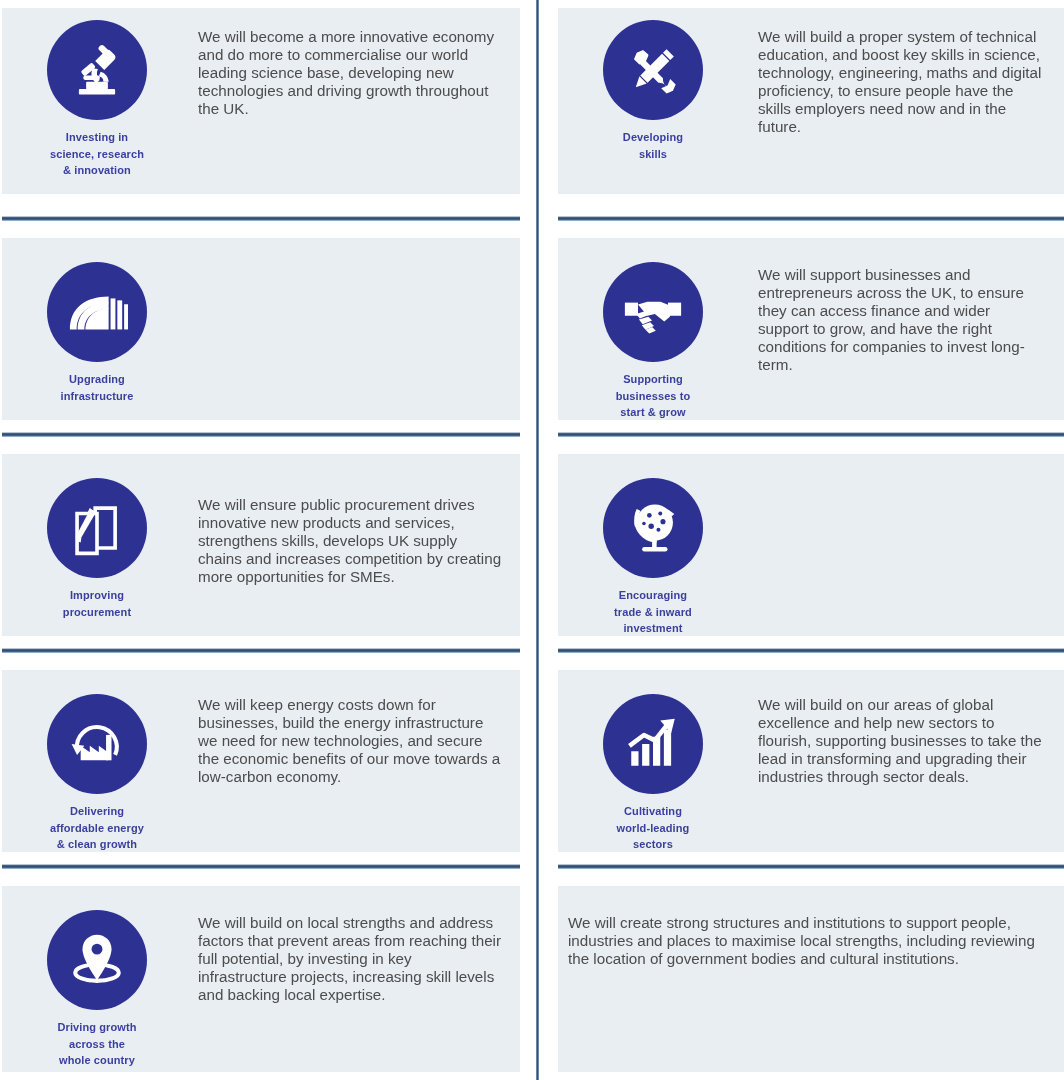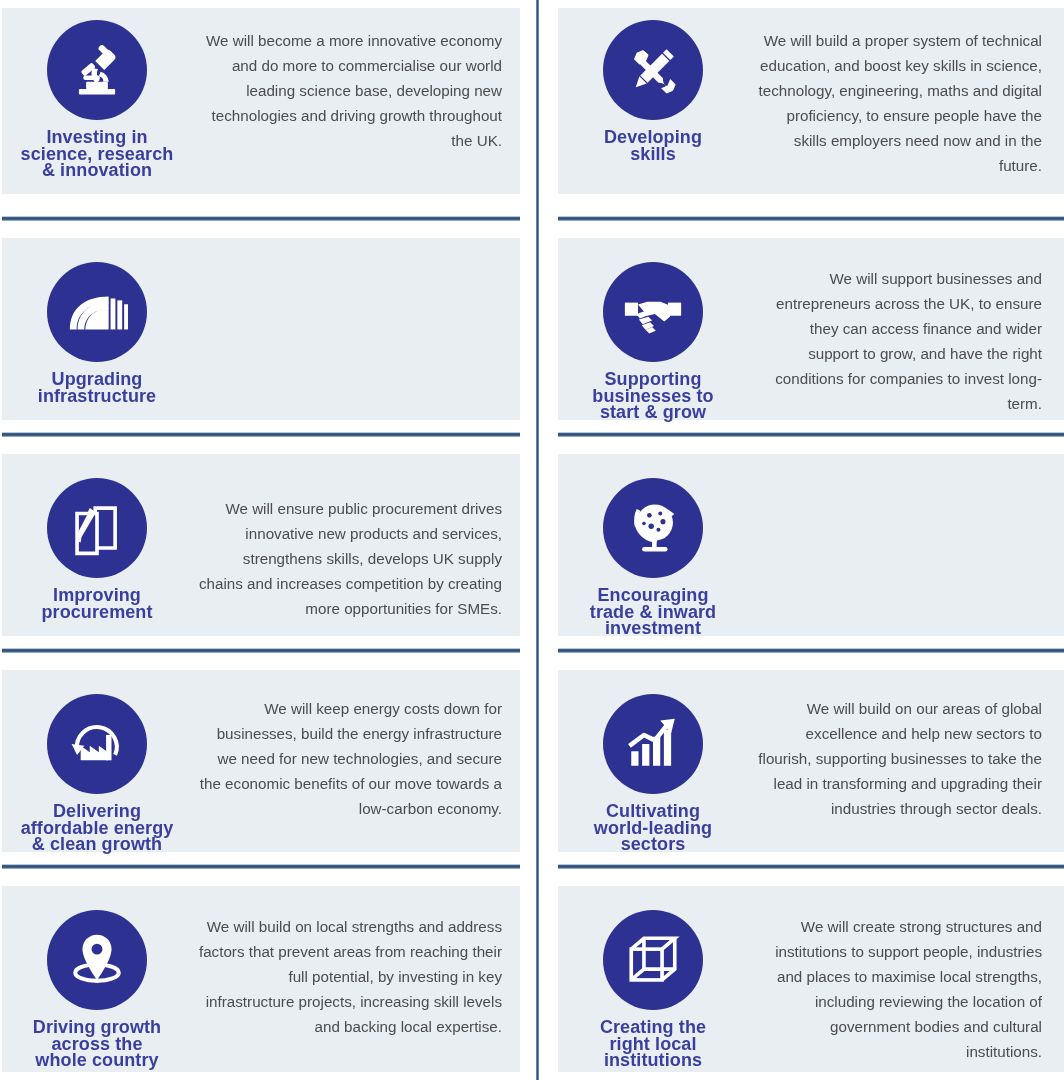--- a/index.html
+++ b/index.html
@@ -84,35 +84,34 @@
     border-radius: 50%;
     background: #2d3192;
     display: flex;
     align-items: center;
     justify-content: center;
   }
   .icon-circle svg { display: block; }
   .badge-title {
     margin-top: 9px;
     color: #3a3f9e;
-    font-size: 18px;
+    font-size: 11px;
     font-weight: bold;
     line-height: 16.5px;
     letter-spacing: 0.1px;
     white-space: pre-line;
   }
 
   
   .body-text {
     flex: 1 1 auto;
     color: #4c4c4c;
     font-size: 15.2px;
-    line-height: 25px;
+    line-height: 18px;
     white-space: pre-line;
-    text-align: right;
   }
 
   
   .r1 .card { top: 8px;  height: 186px; }
   .r2 .card { top: 22px; height: 182px; }
   .r3 .card { top: 22px; height: 182px; }
   .r4 .card { top: 22px; height: 182px; }
   .r5 .card { top: 22px; height: 186px; }
 
   .r1 .badge   { padding-top: 12px; }
@@ -332,31 +331,18 @@
 across the
 whole country</div>
         </div>
         <div class="body-text">We will build on local strengths and address factors that prevent areas from reaching their full potential, by investing in key infrastructure projects, increasing skill levels and backing local expertise.</div>
       </div>
     </div>
 
     <div class="cell right r5">
       <div class="rule"></div>
       <div class="card">
-        <div class="badge">
-          <div class="icon-circle">
-            <svg width="58" height="58" viewBox="0 0 64 64" fill="none" stroke="#ffffff" stroke-width="4">
-              <rect x="8" y="20" width="34" height="34"></rect>
-              <path d="M8 20 L22 8 L56 8 L42 20"></path>
-              <path d="M42 54 L56 42 L56 8"></path>
-              <path d="M8 54 L22 42 L56 42 M22 42 L22 8"></path>
-            </svg>
-          </div>
-          <div class="badge-title">Creating the
-right local
-institutions</div>
-        </div>
         <div class="body-text">We will create strong structures and institutions to support people, industries and places to maximise local strengths, including reviewing the location of government bodies and cultural institutions.</div>
       </div>
     </div>
 
   </div>
 </div>
 
 </body></html>

